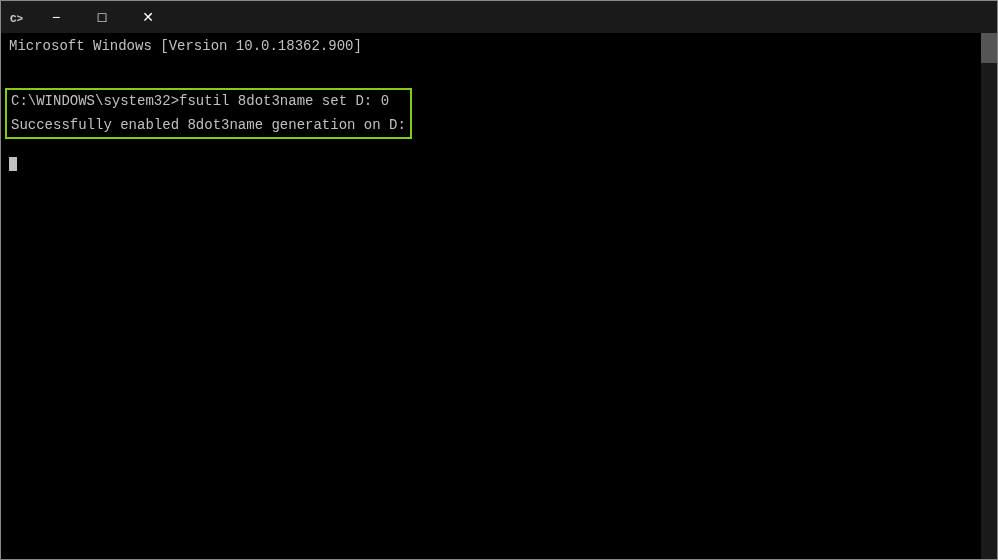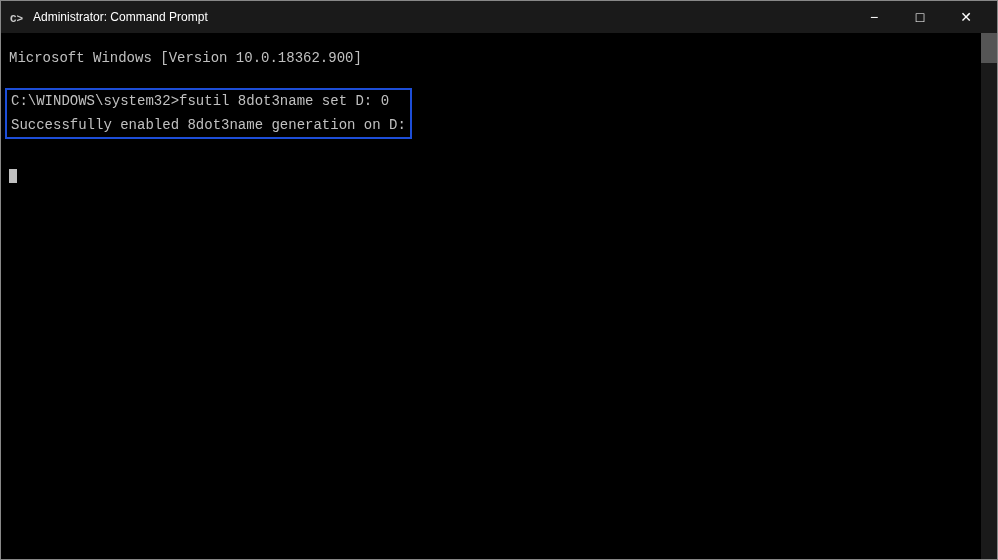--- a/index.html
+++ b/index.html
@@ -67,38 +67,38 @@
       cursor: pointer;
       display: flex;
       align-items: center;
       justify-content: center;
       font-family: 'Segoe UI', Arial, sans-serif;
     }
 
     .terminal {
       flex: 1;
       background: #000000;
-      padding: 16px 8px;
+      padding: 4px 8px;
       overflow: hidden;
       position: relative;
     }
 
     .terminal-text {
       font-family: 'Courier New', Lucida Console, monospace;
       font-size: 14px;
       color: #c0c0c0;
       line-height: 1.4;
       white-space: pre;
     }
 
     .highlighted-block {
       position: absolute;
       top: 55px;
       left: 4px;
-      border: 2px solid #1d4ed8;
+      border: 2px solid #84cc16;
       padding: 0;
       pointer-events: none;
     }
 
     .highlighted-lines {
       font-family: 'Courier New', Lucida Console, monospace;
       font-size: 14px;
       color: #c0c0c0;
       line-height: 1.4;
       white-space: pre;
@@ -142,21 +142,20 @@
 
 <div class="window">
 
   <div class="title-bar">
     <div class="title-bar-icon">
       <svg viewBox="0 0 16 16" fill="none" xmlns="http://www.w3.org/2000/svg">
         <rect width="16" height="16" fill="#1a1a1a"></rect>
         <text x="1" y="13" font-size="11" font-family="Courier New" fill="#cccccc" font-weight="bold">C&gt;</text>
       </svg>
     </div>
-    <span class="title-bar-text">Administrator: Command Prompt</span>
     <div class="title-bar-controls">
       <button class="title-bar-btn">−</button>
       <button class="title-bar-btn">□</button>
       <button class="title-bar-btn close">✕</button>
     </div>
   </div>
 
   <div class="terminal">
     <div class="terminal-text">Microsoft Windows [Version 10.0.18362.900]</div>
     <div class="terminal-text">&nbsp;</div>

